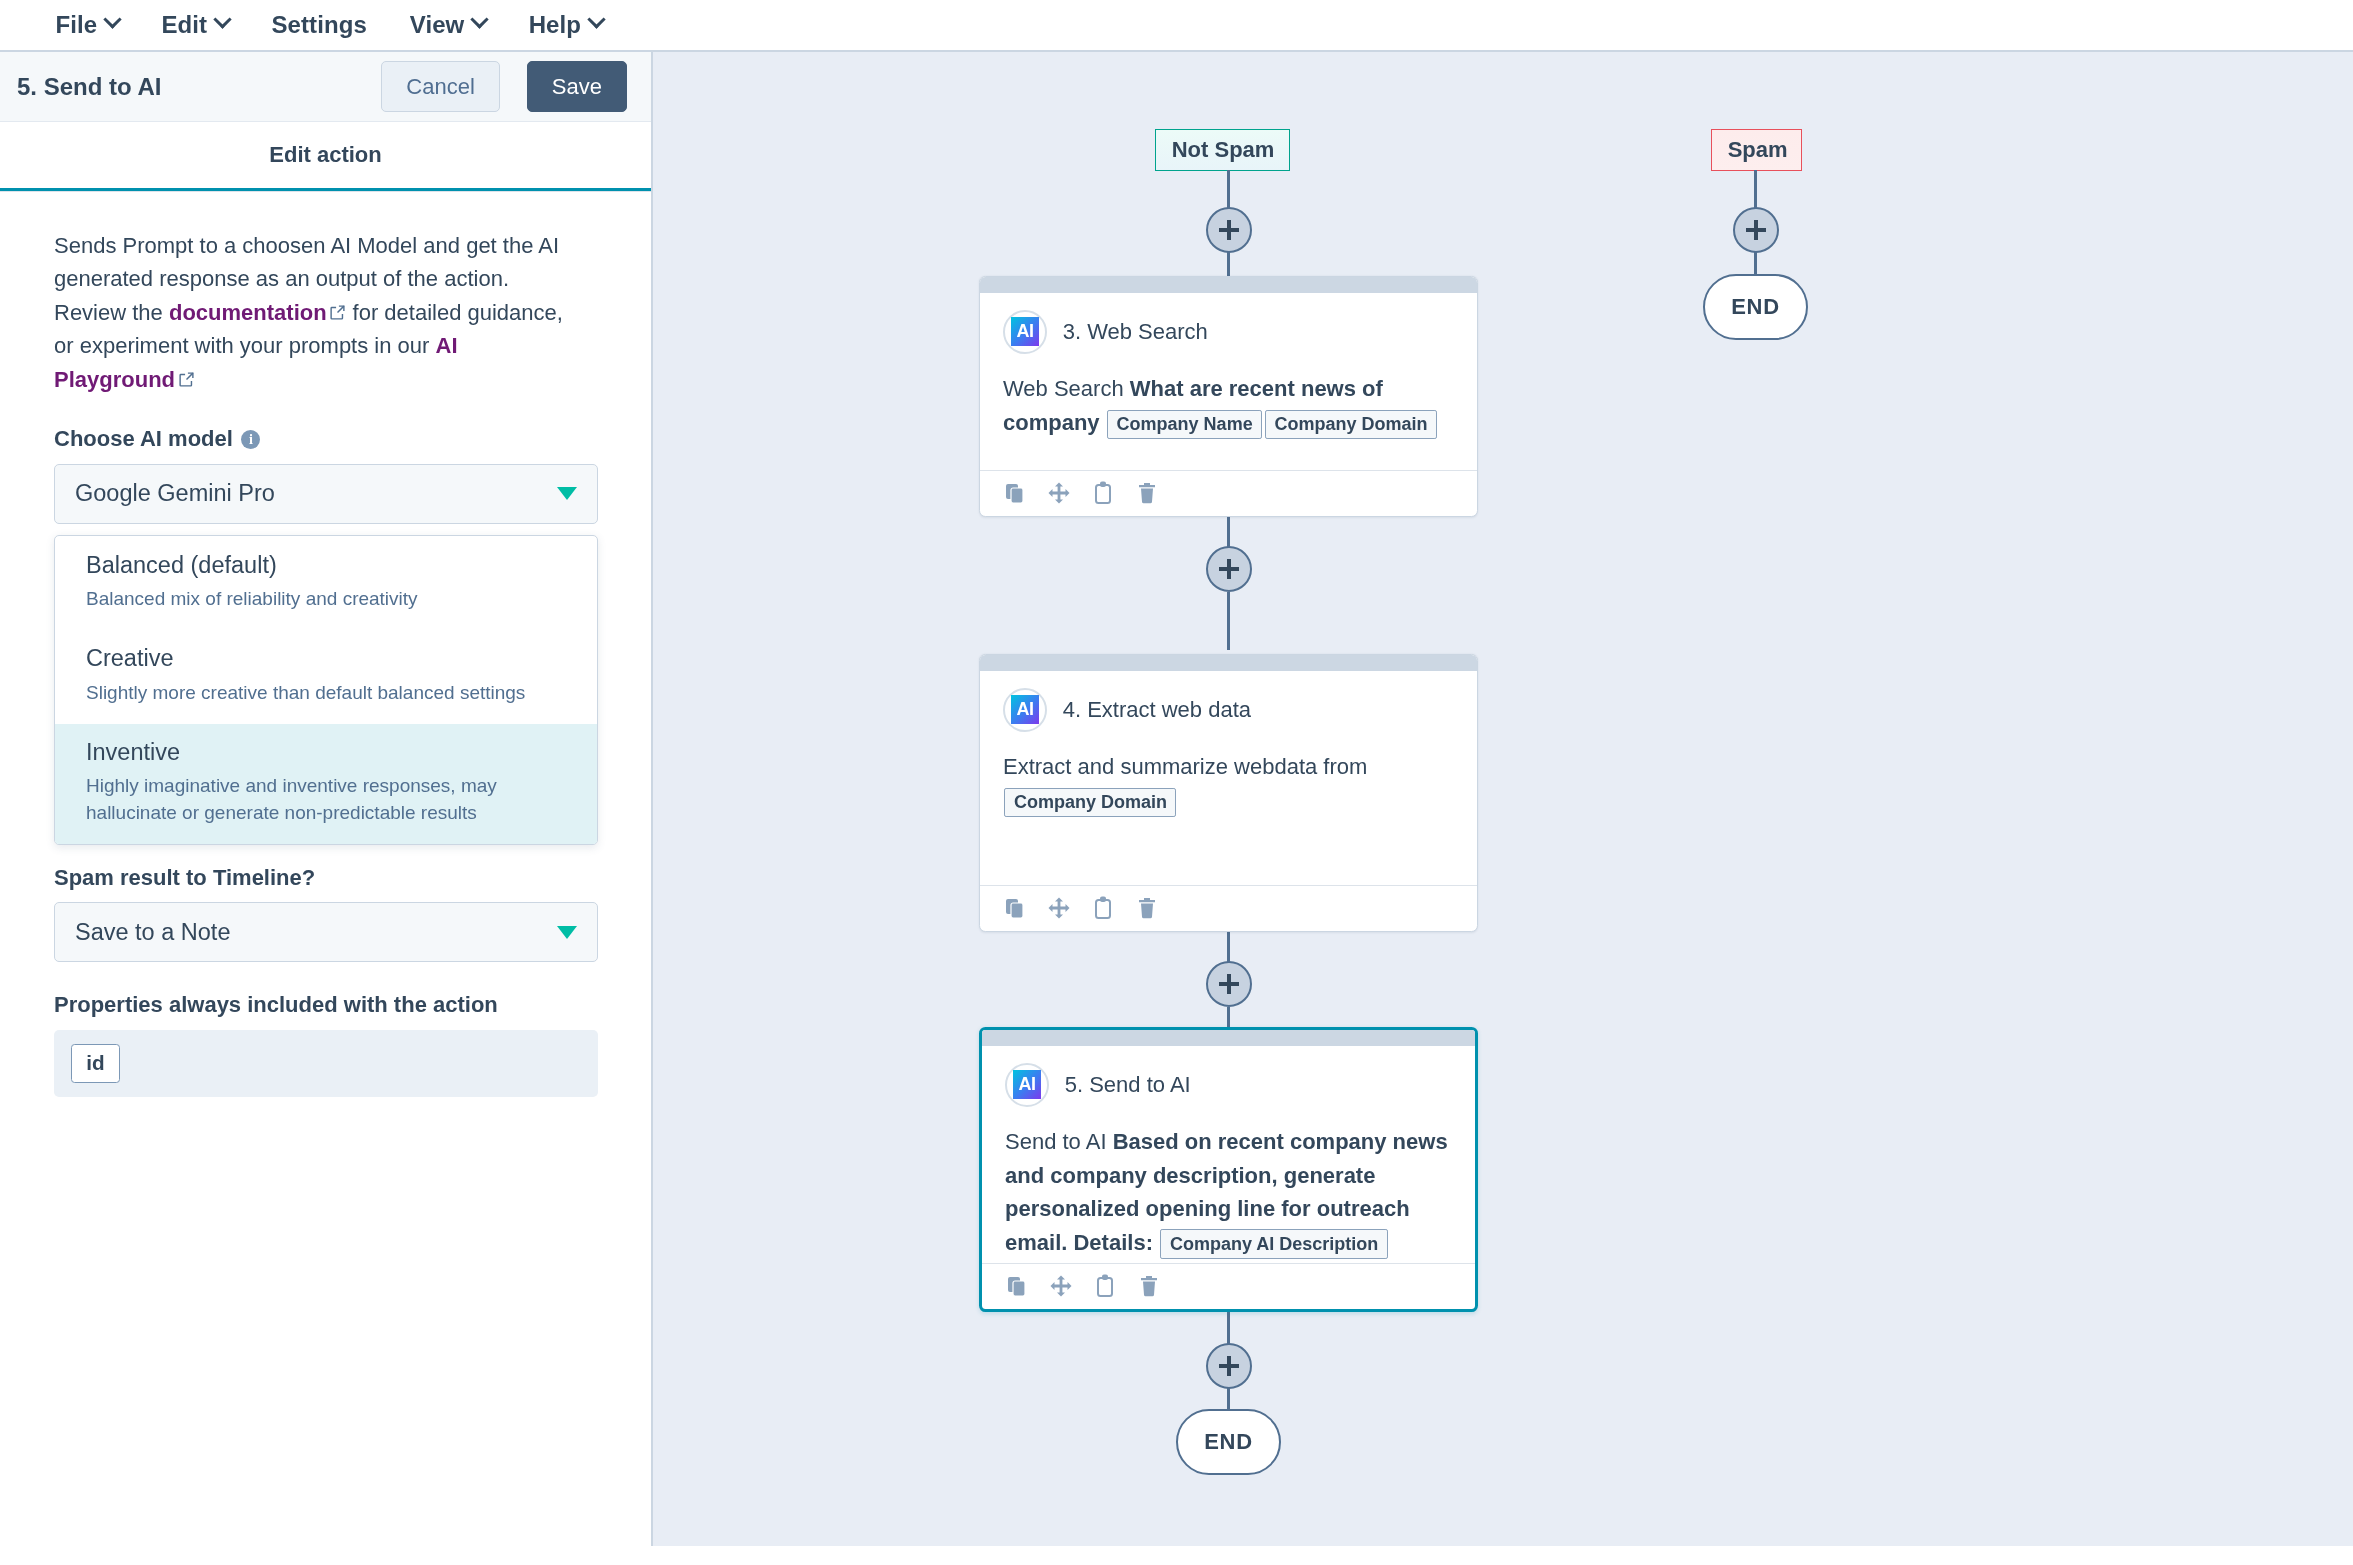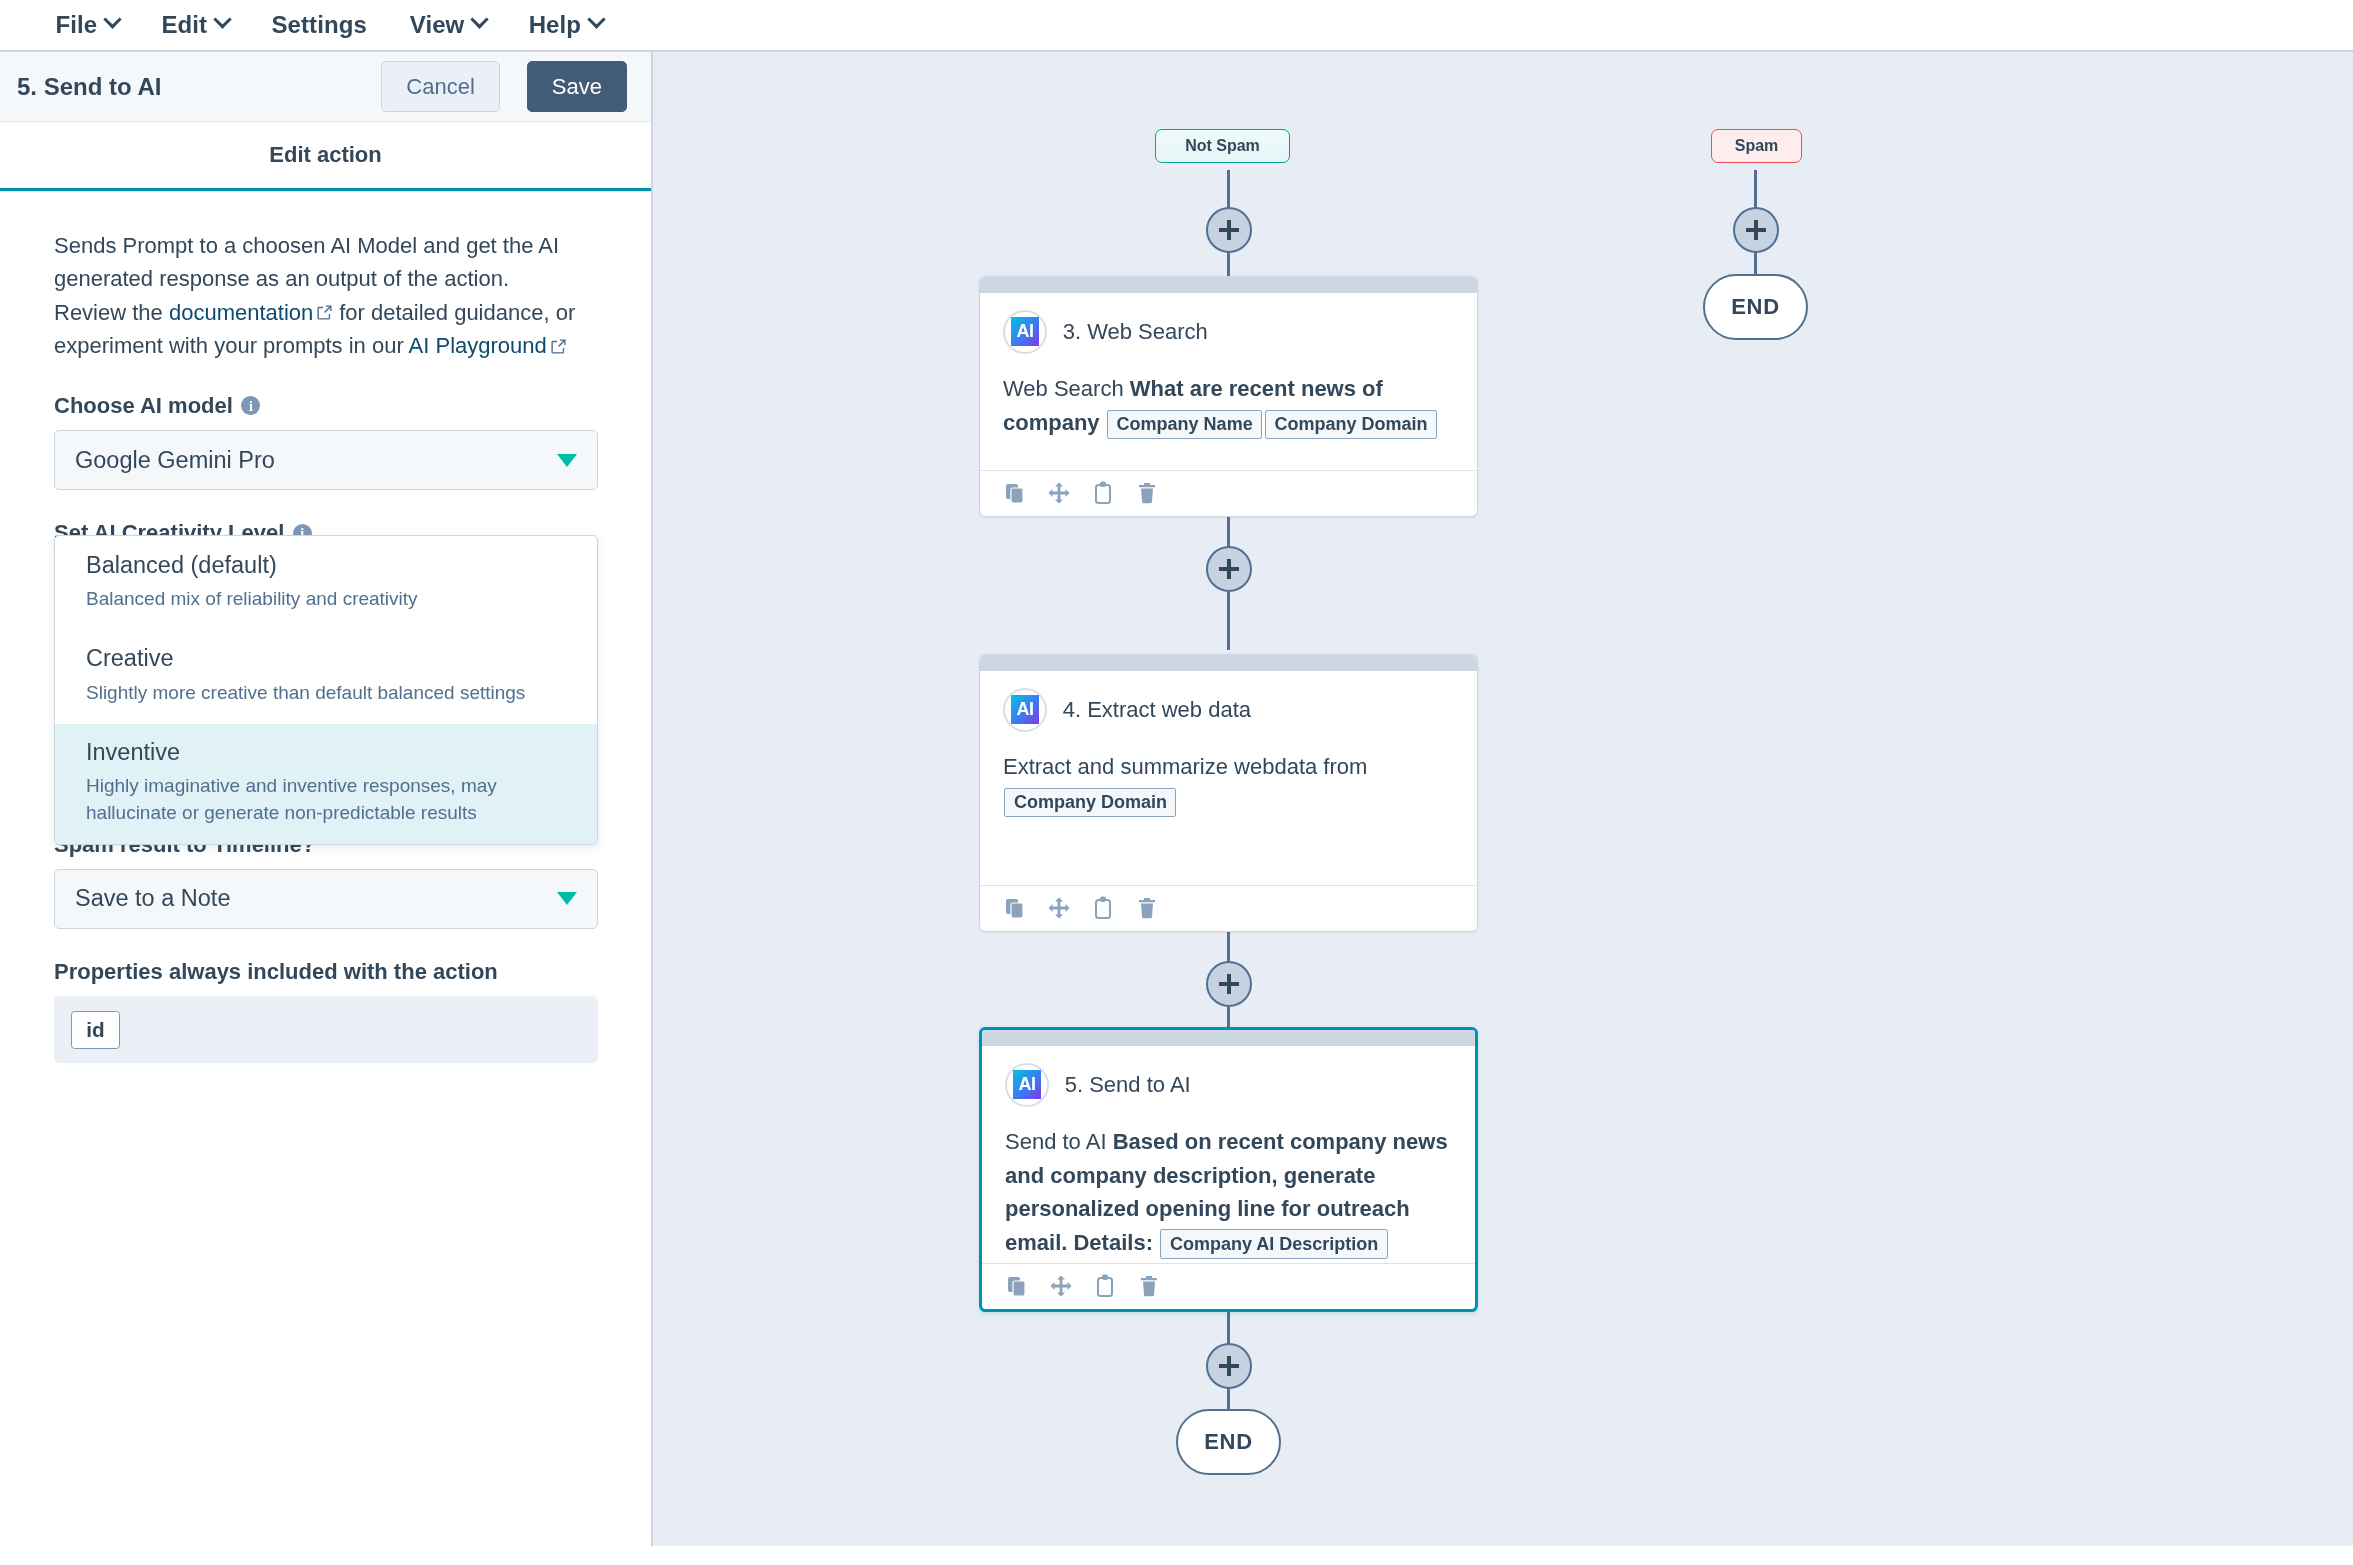--- a/index.html
+++ b/index.html
@@ -133,22 +133,22 @@
     padding: 37px 54px 0 54px;
     position: relative;
   }
   .desc {
     font-size: 22px;
     line-height: 1.52;
     color: #33475b;
     max-width: 527px;
   }
   .link {
-    color: #0c4a6e;
-    font-weight: 400;
+    color: #701a75;
+    font-weight: 700;
     text-decoration: none;
     cursor: pointer;
   }
   .ext-ico {
     display: inline-block;
     width: 17px; height: 17px;
     position: relative;
     margin-left: 2.8px;
     vertical-align: -1.4px;
   }
@@ -251,24 +251,24 @@
     flex: 1;
     background: #e8edf5;
     border-top: 2.1px solid #cbd6e2;
     position: relative;
     overflow: hidden;
   }
 
   .branch-badge {
     position: absolute;
     padding: 7.1px 15.7px;
-    font-size: 16px;
-    font-weight: 700;
-    color: #33475b;
-    border-radius: 7px;
+    font-size: 22px;
+    font-weight: 700;
+    color: #33475b;
+    border-radius: 0;
     text-align: center;
     white-space: nowrap;
   }
   .badge-notspam {
     background: linear-gradient(180deg,#ecfbf8 0%,#e8f4f9 100%);
     border: 1.4px solid #00a38d;
   }
   .badge-spam {
     background: linear-gradient(180deg,#fdecec 0%,#fdeeee 100%);
     border: 1.4px solid #e8505b;

